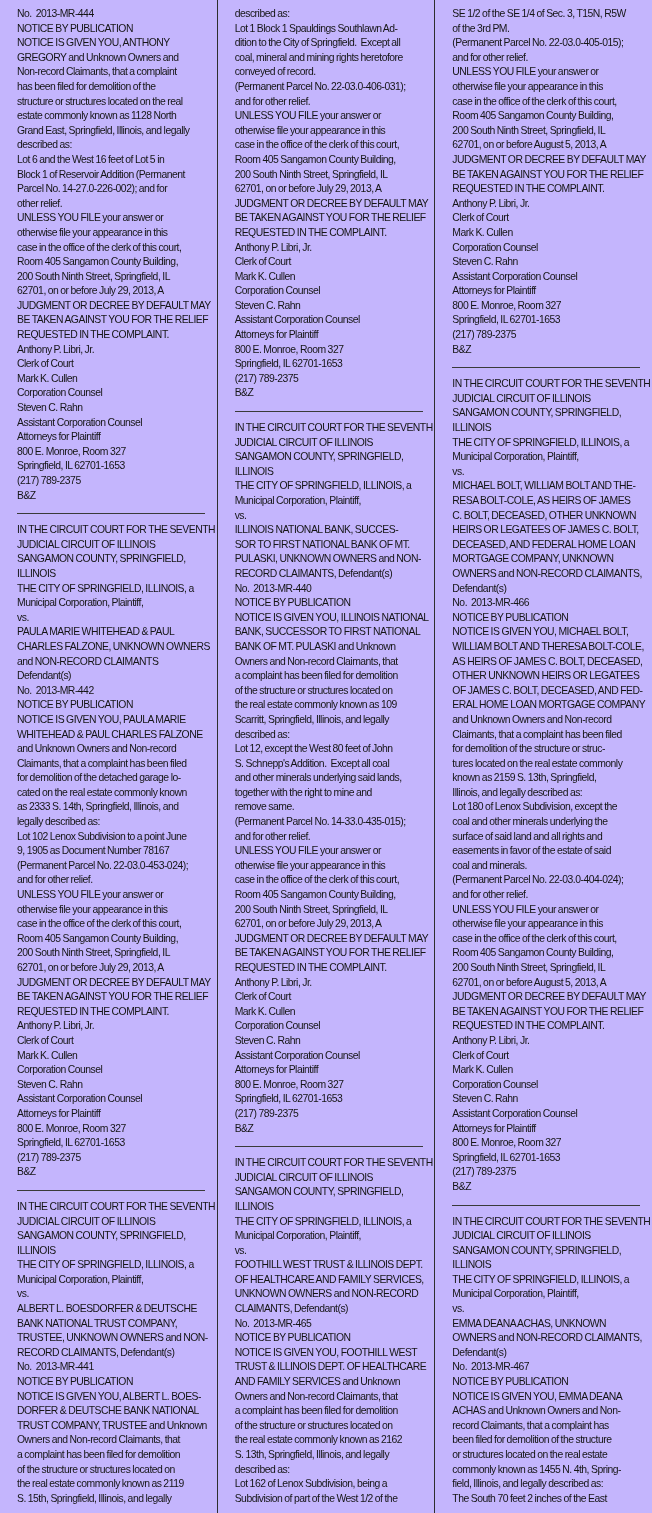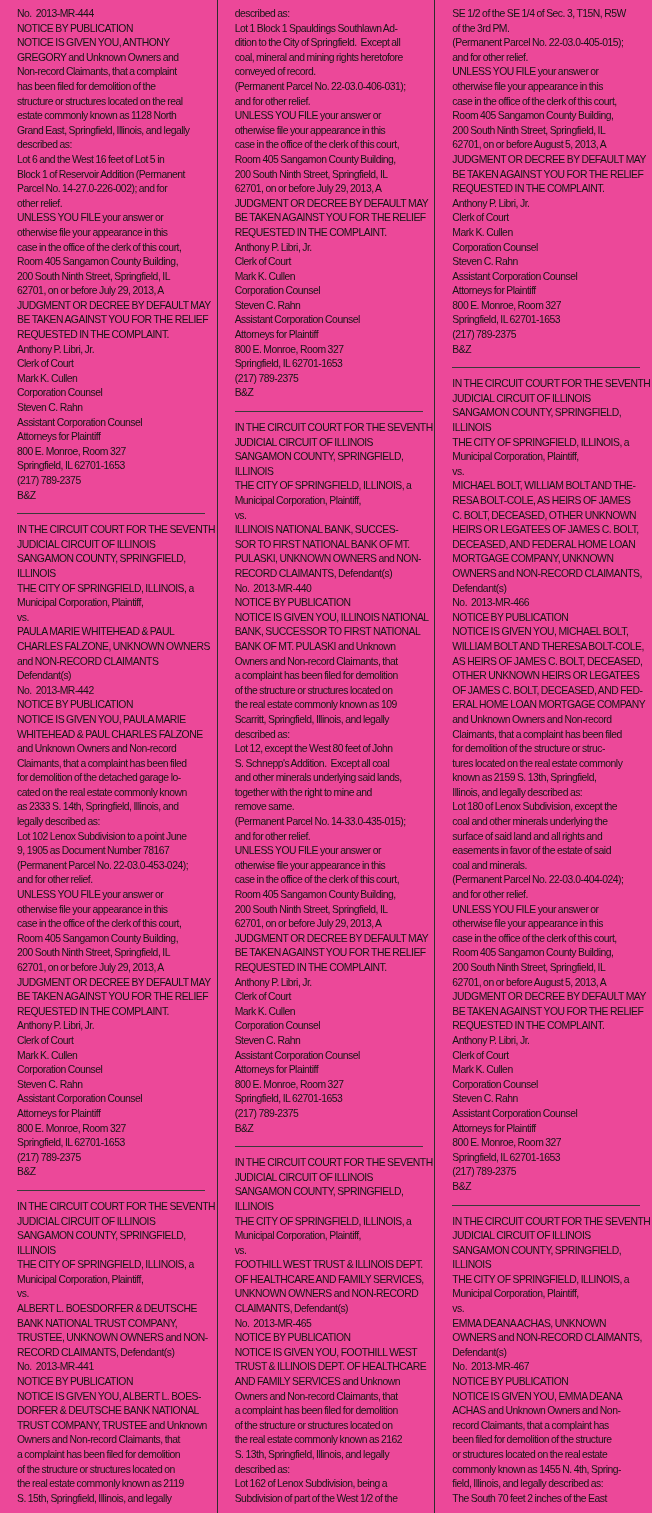--- a/index.html
+++ b/index.html
@@ -3,21 +3,21 @@
 <meta charset="utf-8">
 <style>
   html, body {
     margin: 0;
     padding: 0;
     background: #ffffff;
   }
   .page {
     width: 652px;
     height: 1513px;
-    background: #ec4899;
+    background: #c4b5fd;
     display: flex;
     flex-direction: row;
     overflow: hidden;
     font-family: "Liberation Sans", "DejaVu Sans", sans-serif;
   }
   .col {
     flex: 1 1 0;
     padding: 7px 4px 0 17px;
     overflow: hidden;
     box-sizing: border-box;

